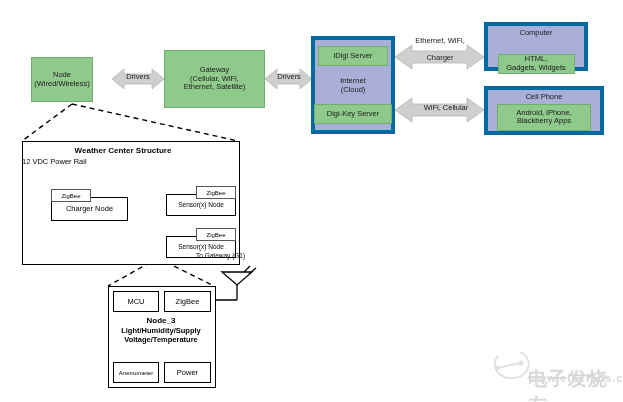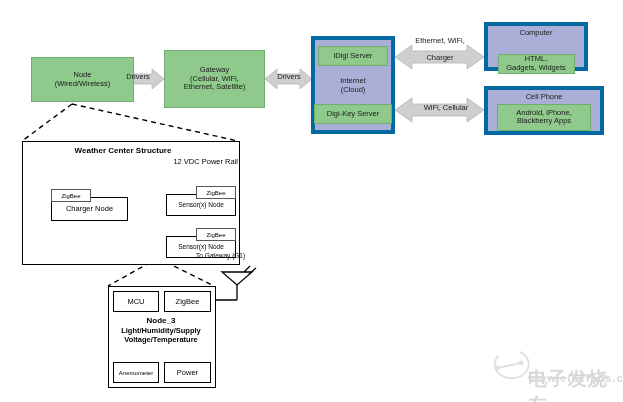--- a/index.html
+++ b/index.html
@@ -159,21 +159,21 @@
     </g>
 
     <g stroke="#e2e2e2" stroke-width="2" fill="none">
       <path d="M498,356 a17,14 0 1,0 22,-4"></path>
       <circle cx="497" cy="368" r="2.6" fill="#e2e2e2" stroke="none"></circle>
       <circle cx="521" cy="363" r="2.6" fill="#e2e2e2" stroke="none"></circle>
       <path d="M497,368 L521,363"></path>
     </g>
   </svg>
 
-  <div class="box green t75" style="left:31px; top:57px; width:103px; height:45px;text-align:center;">
+  <div class="box green t75" style="left:31px; top:57px; width:62px; height:45px;text-align:center;">
     <div class="lbl">Node</div>
     <div class="lbl">(Wired/Wireless)</div>
   </div>
 
   <div class="arrowtxt t75" style="left:118px; top:73px; width:40px;">Drivers</div>
 
   <div class="box green t75" style="left:164px; top:50px; width:101px; height:58px;">
     <div class="lbl">Gateway</div>
     <div class="lbl">(Cellular, WiFi,</div>
     <div class="lbl">Ethernet, Satellite)</div>
@@ -213,21 +213,21 @@
     <div class="t75">Cell Phone</div>
     <div class="box green t75" style="position:relative; left:0; top:0; width:94px; height:28px; margin-top:2px;">
       <div>Android, iPhone,</div>
       <div>Blackberry Apps</div>
     </div>
   </div>
 
   <div class="wbox" style="position:absolute; left:22px; top:141px; width:216px; height:122px;"></div>
 
   <div class="t8 bold" style="position:absolute; left:22px; top:146px; width:202px; text-align:center;">Weather Center Structure</div>
-  <div class="t75" style="position:absolute; left:22px; top:157px; width:216px; text-align:right;">12 VDC Power Rail</div>
+  <div class="t75" style="position:absolute; left:22px; top:157px; width:216px; text-align:left;">12 VDC Power Rail</div>
 
   <div class="wbox" style="position:absolute; left:51px; top:197px; width:75px; height:22px;">
     <div class="t75" style="position:absolute; left:0; top:6px; width:75px; text-align:center;">Charger Node</div>
   </div>
   <div class="thin t6" style="position:absolute; left:51px; top:189px; width:38px; height:11px; display:flex; align-items:center; justify-content:center;">
     <span>ZigBee</span>
   </div>
 
   <div class="wbox" style="position:absolute; left:166px; top:194px; width:68px; height:20px;">
     <div class="t65" style="position:absolute; left:0; top:6px; width:68px; text-align:center;">Sensor(x) Node</div>

